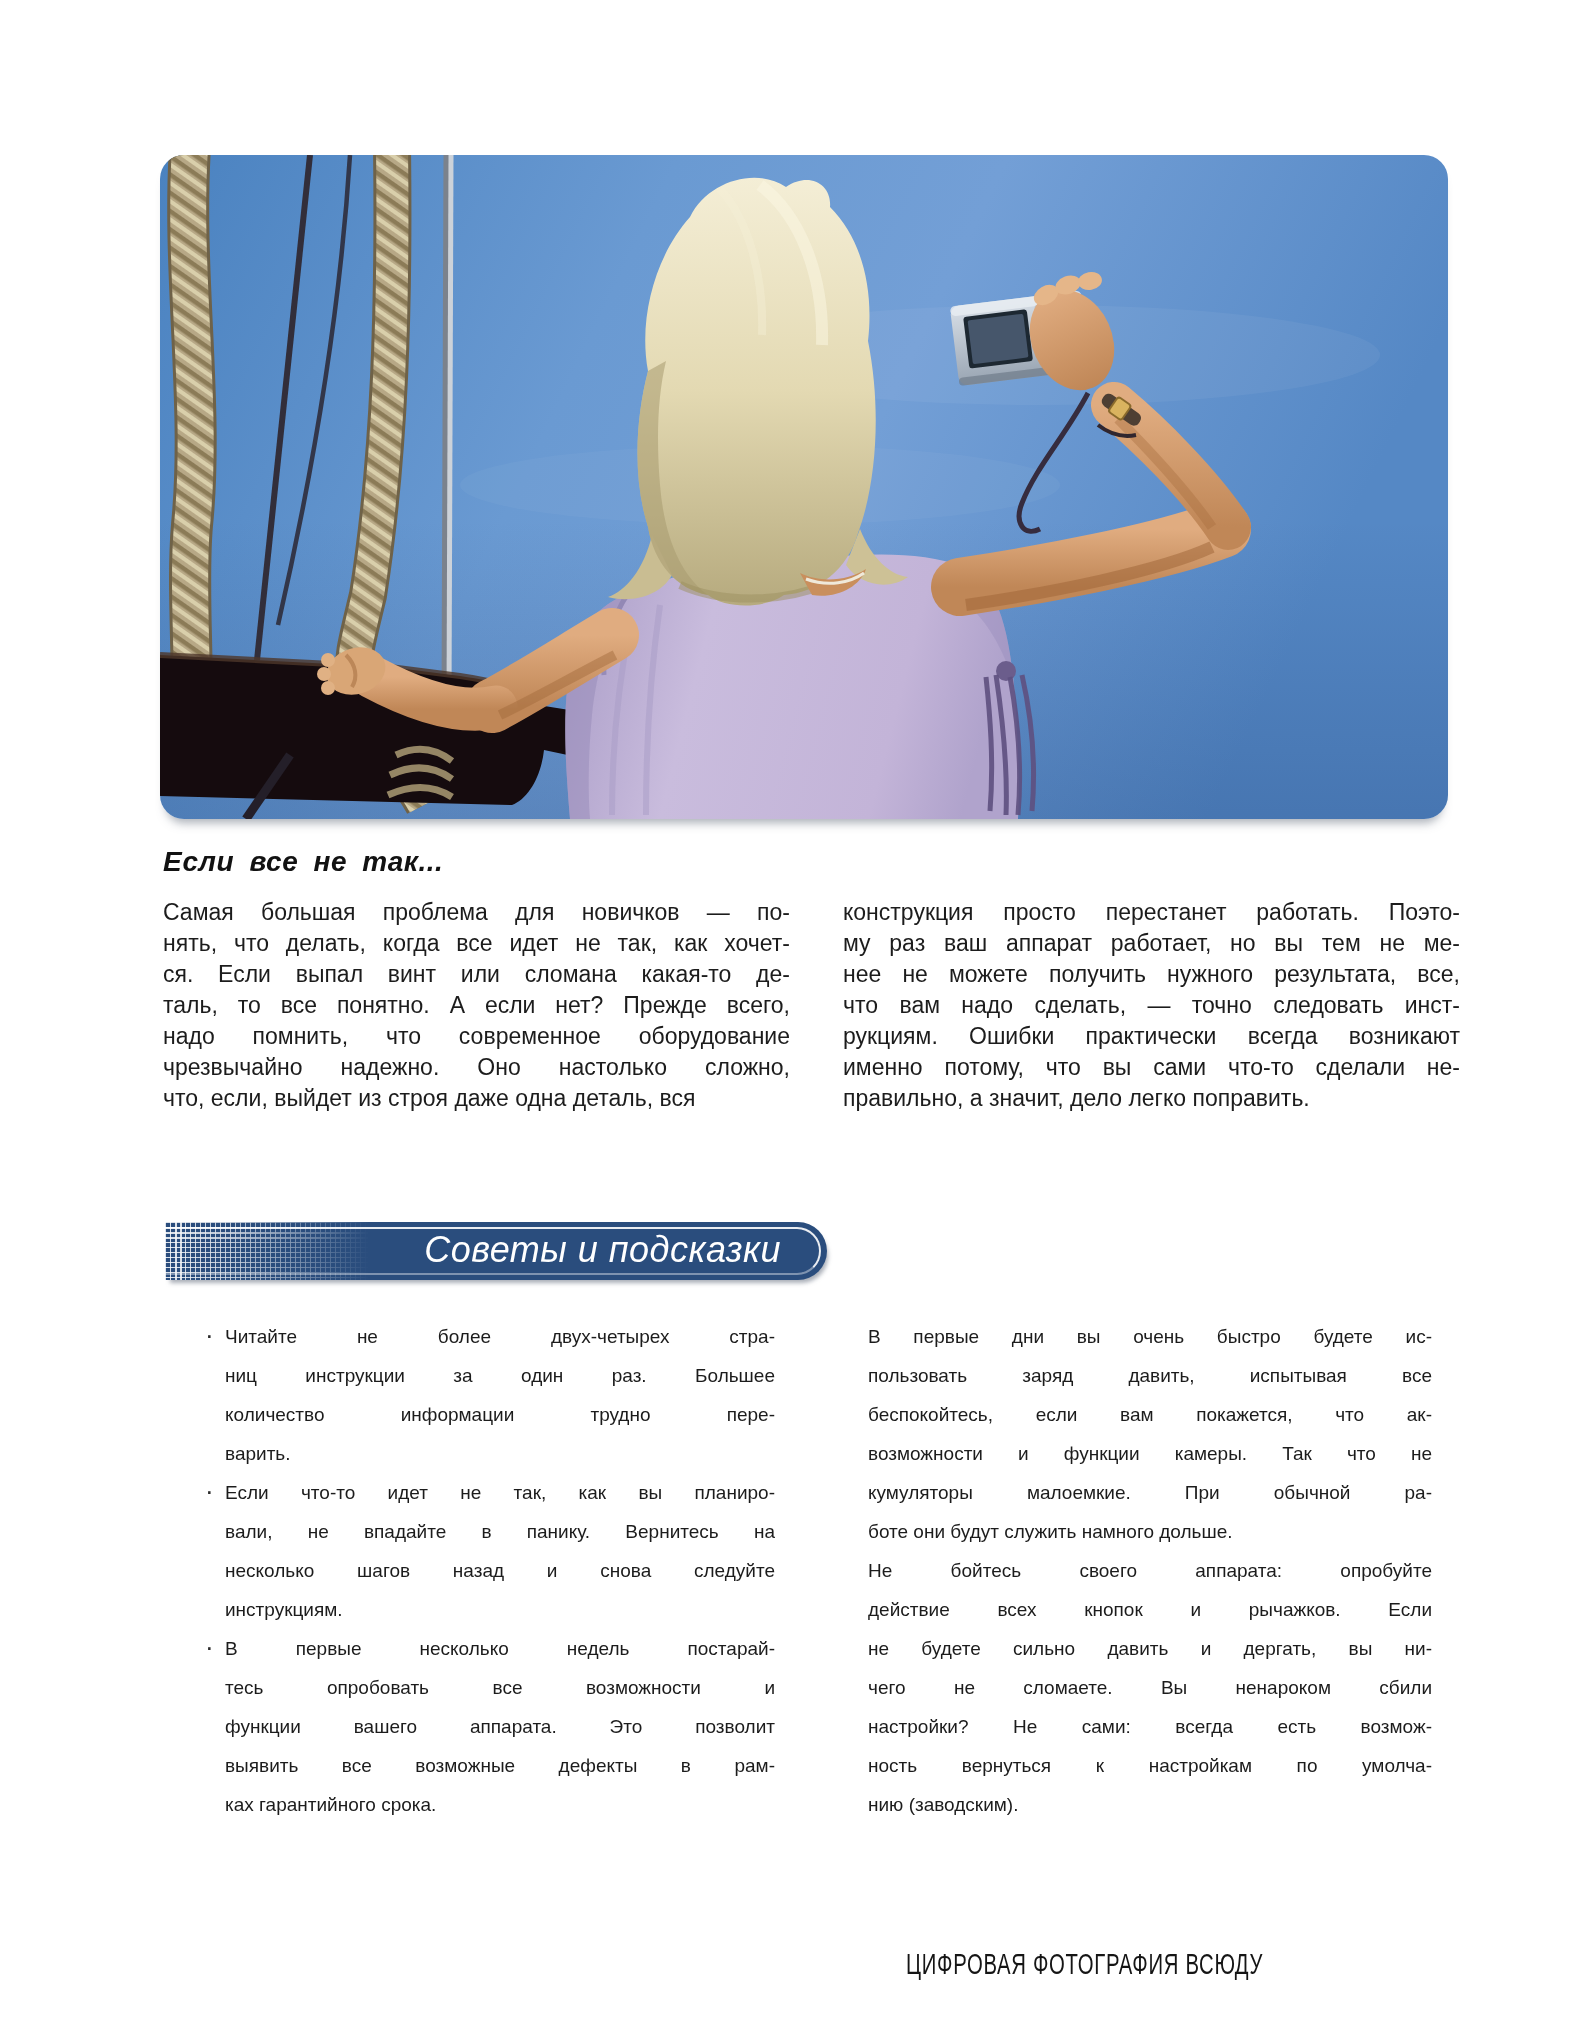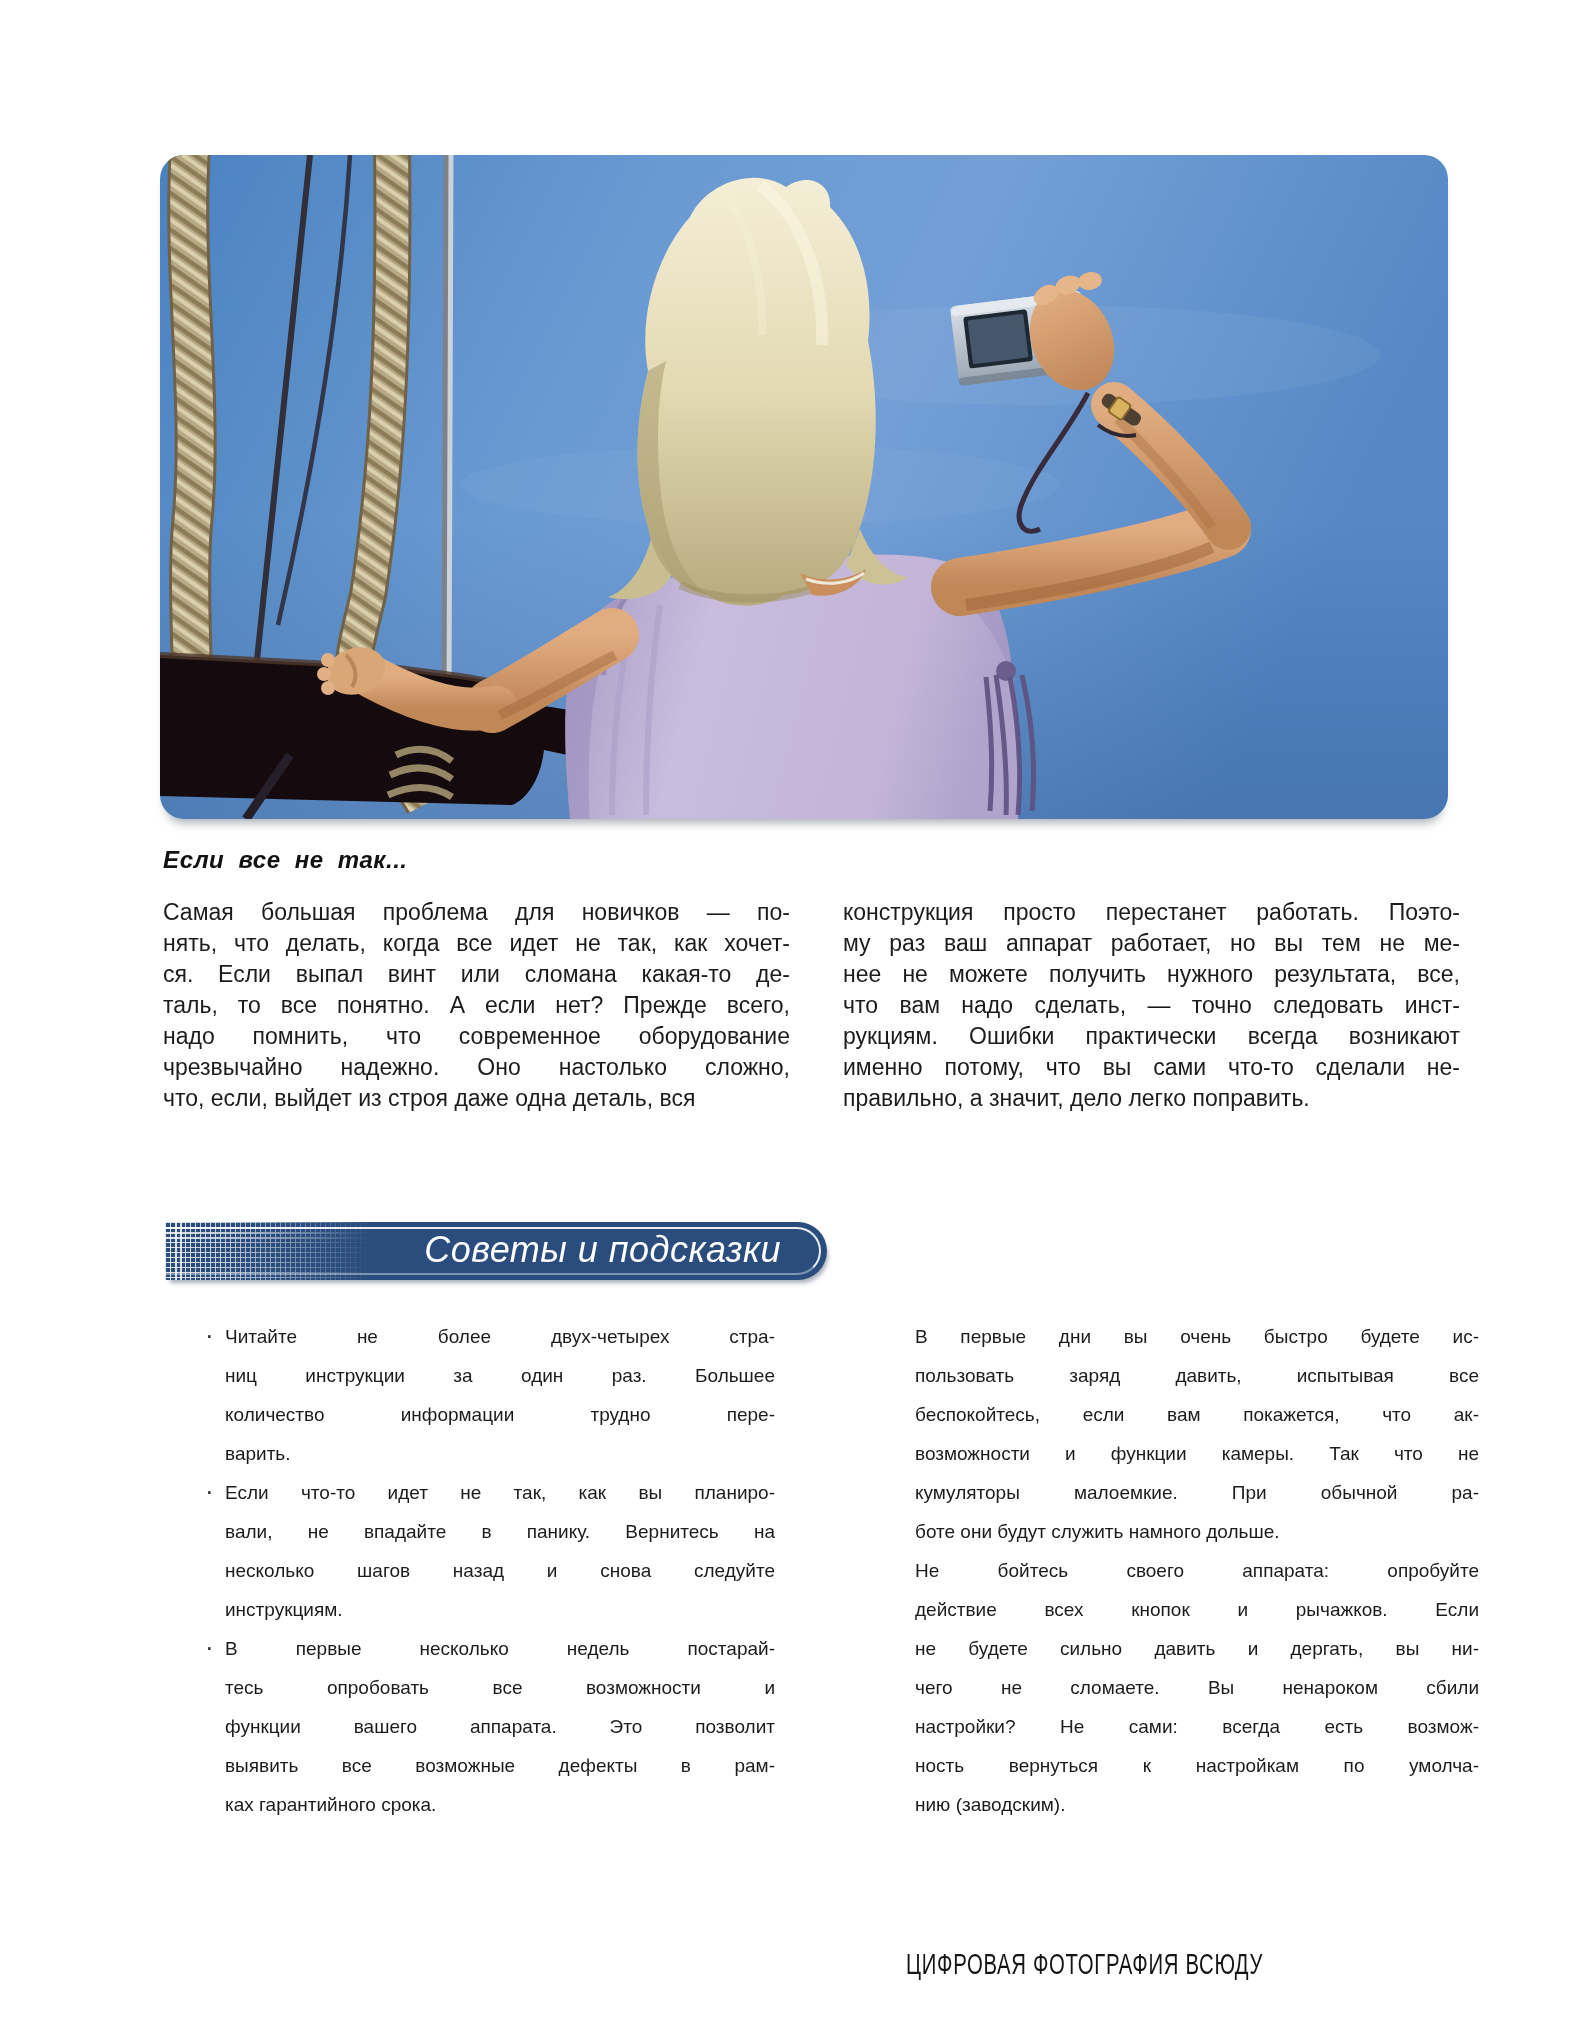--- a/index.html
+++ b/index.html
@@ -11,21 +11,21 @@
     overflow:hidden;
   }
   .photo{
     position:absolute; left:160px; top:155px; width:1288px; height:664px;
     border-radius:24px; overflow:hidden;
     box-shadow:0 10px 10px -6px rgba(90,100,115,0.5);
   }
   .photo svg{display:block;}
   .headline{
     position:absolute; left:163px; top:846px; margin:0;
-    font-size:24px; font-weight:bold; font-style:italic;
+    font-size:28px; font-weight:bold; font-style:italic;
     letter-spacing:0.5px; word-spacing:7px; color:#121212;
   }
   .body-col{position:absolute; top:897px;}
   .body-left{left:163px; width:627px;}
   .body-right{left:843px; width:617px;}
   .body-col .tline{height:31px; line-height:31px; font-size:23px;}
   .tline{
     text-align:justify; text-align-last:justify;
     overflow:hidden; white-space:normal;
   }
@@ -51,21 +51,21 @@
     border-radius:0 26px 26px 0;
     pointer-events:none;
   }
   .banner-label{
     position:absolute; right:46px; top:50%; transform:translateY(-52%);
     color:var(--banner_text,#ffffff);
     font-size:36px; font-weight:normal; font-style:italic; letter-spacing:0.5px;
   }
   .tips-col{position:absolute; top:1317px;}
   .tips-left{left:203px; width:572px;}
-  .tips-right{left:868px; width:564px;margin-left:47px;}
+  .tips-right{left:868px; width:564px;}
   .tips-col .tline{height:39px; line-height:39px; font-size:19px;}
   .tip{position:relative;}
   .tip.bulleted{padding-left:22px;}
   .tip .bullet{
     position:absolute; left:2px; top:0; height:39px; line-height:37px;
     font-size:26px; color:#2a2a2a;
   }
   .footer{position:absolute; left:906px; top:1948px;}
   .footer-text{
     display:inline-block; font-size:29px; color:#151515;

